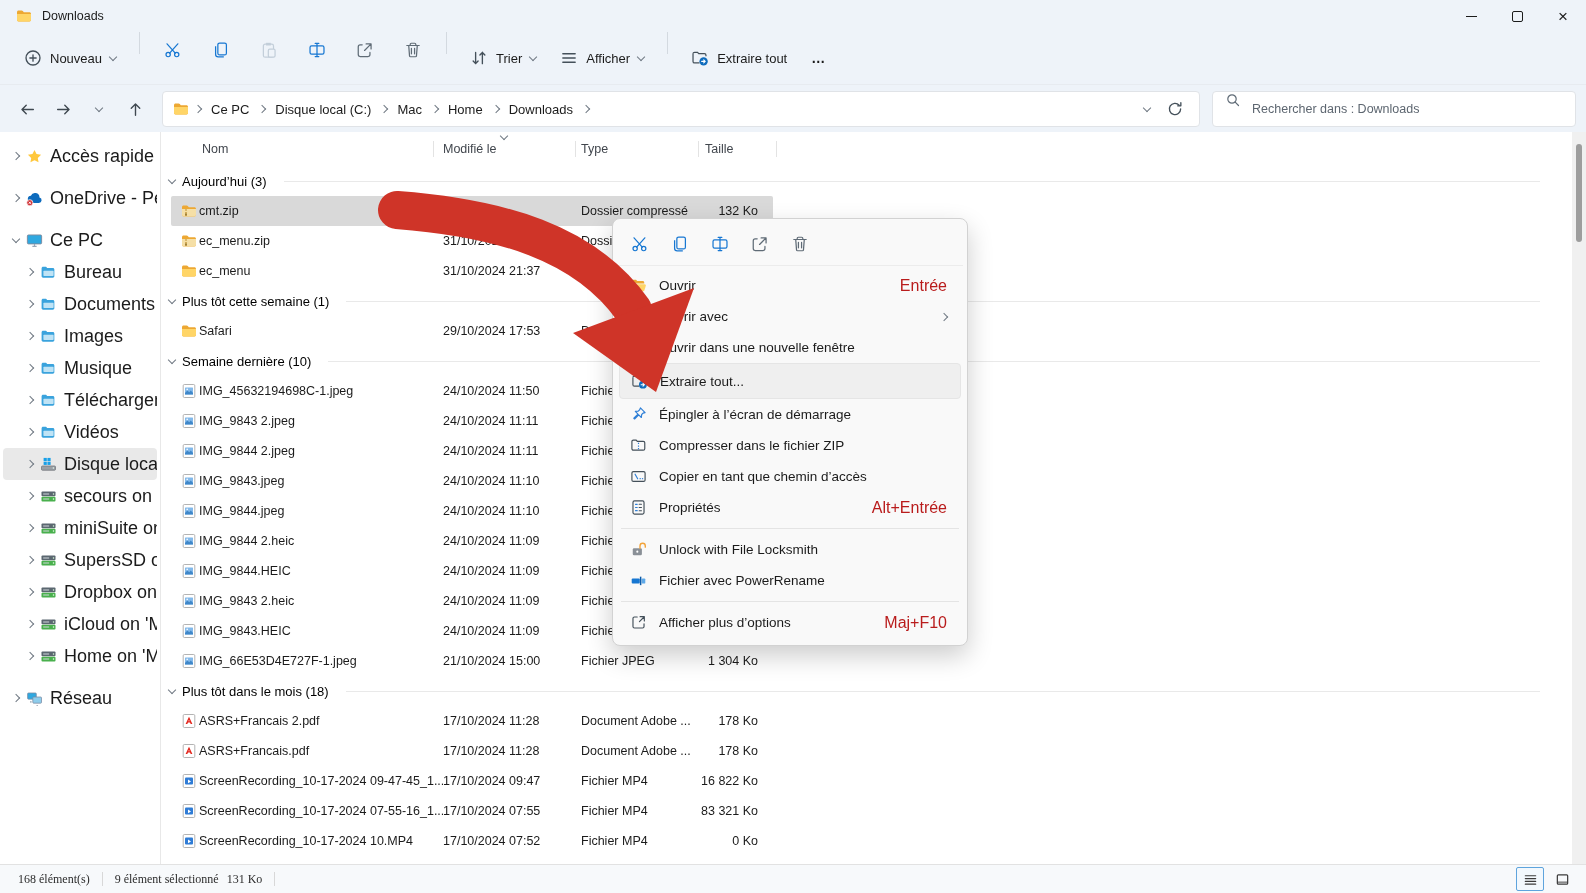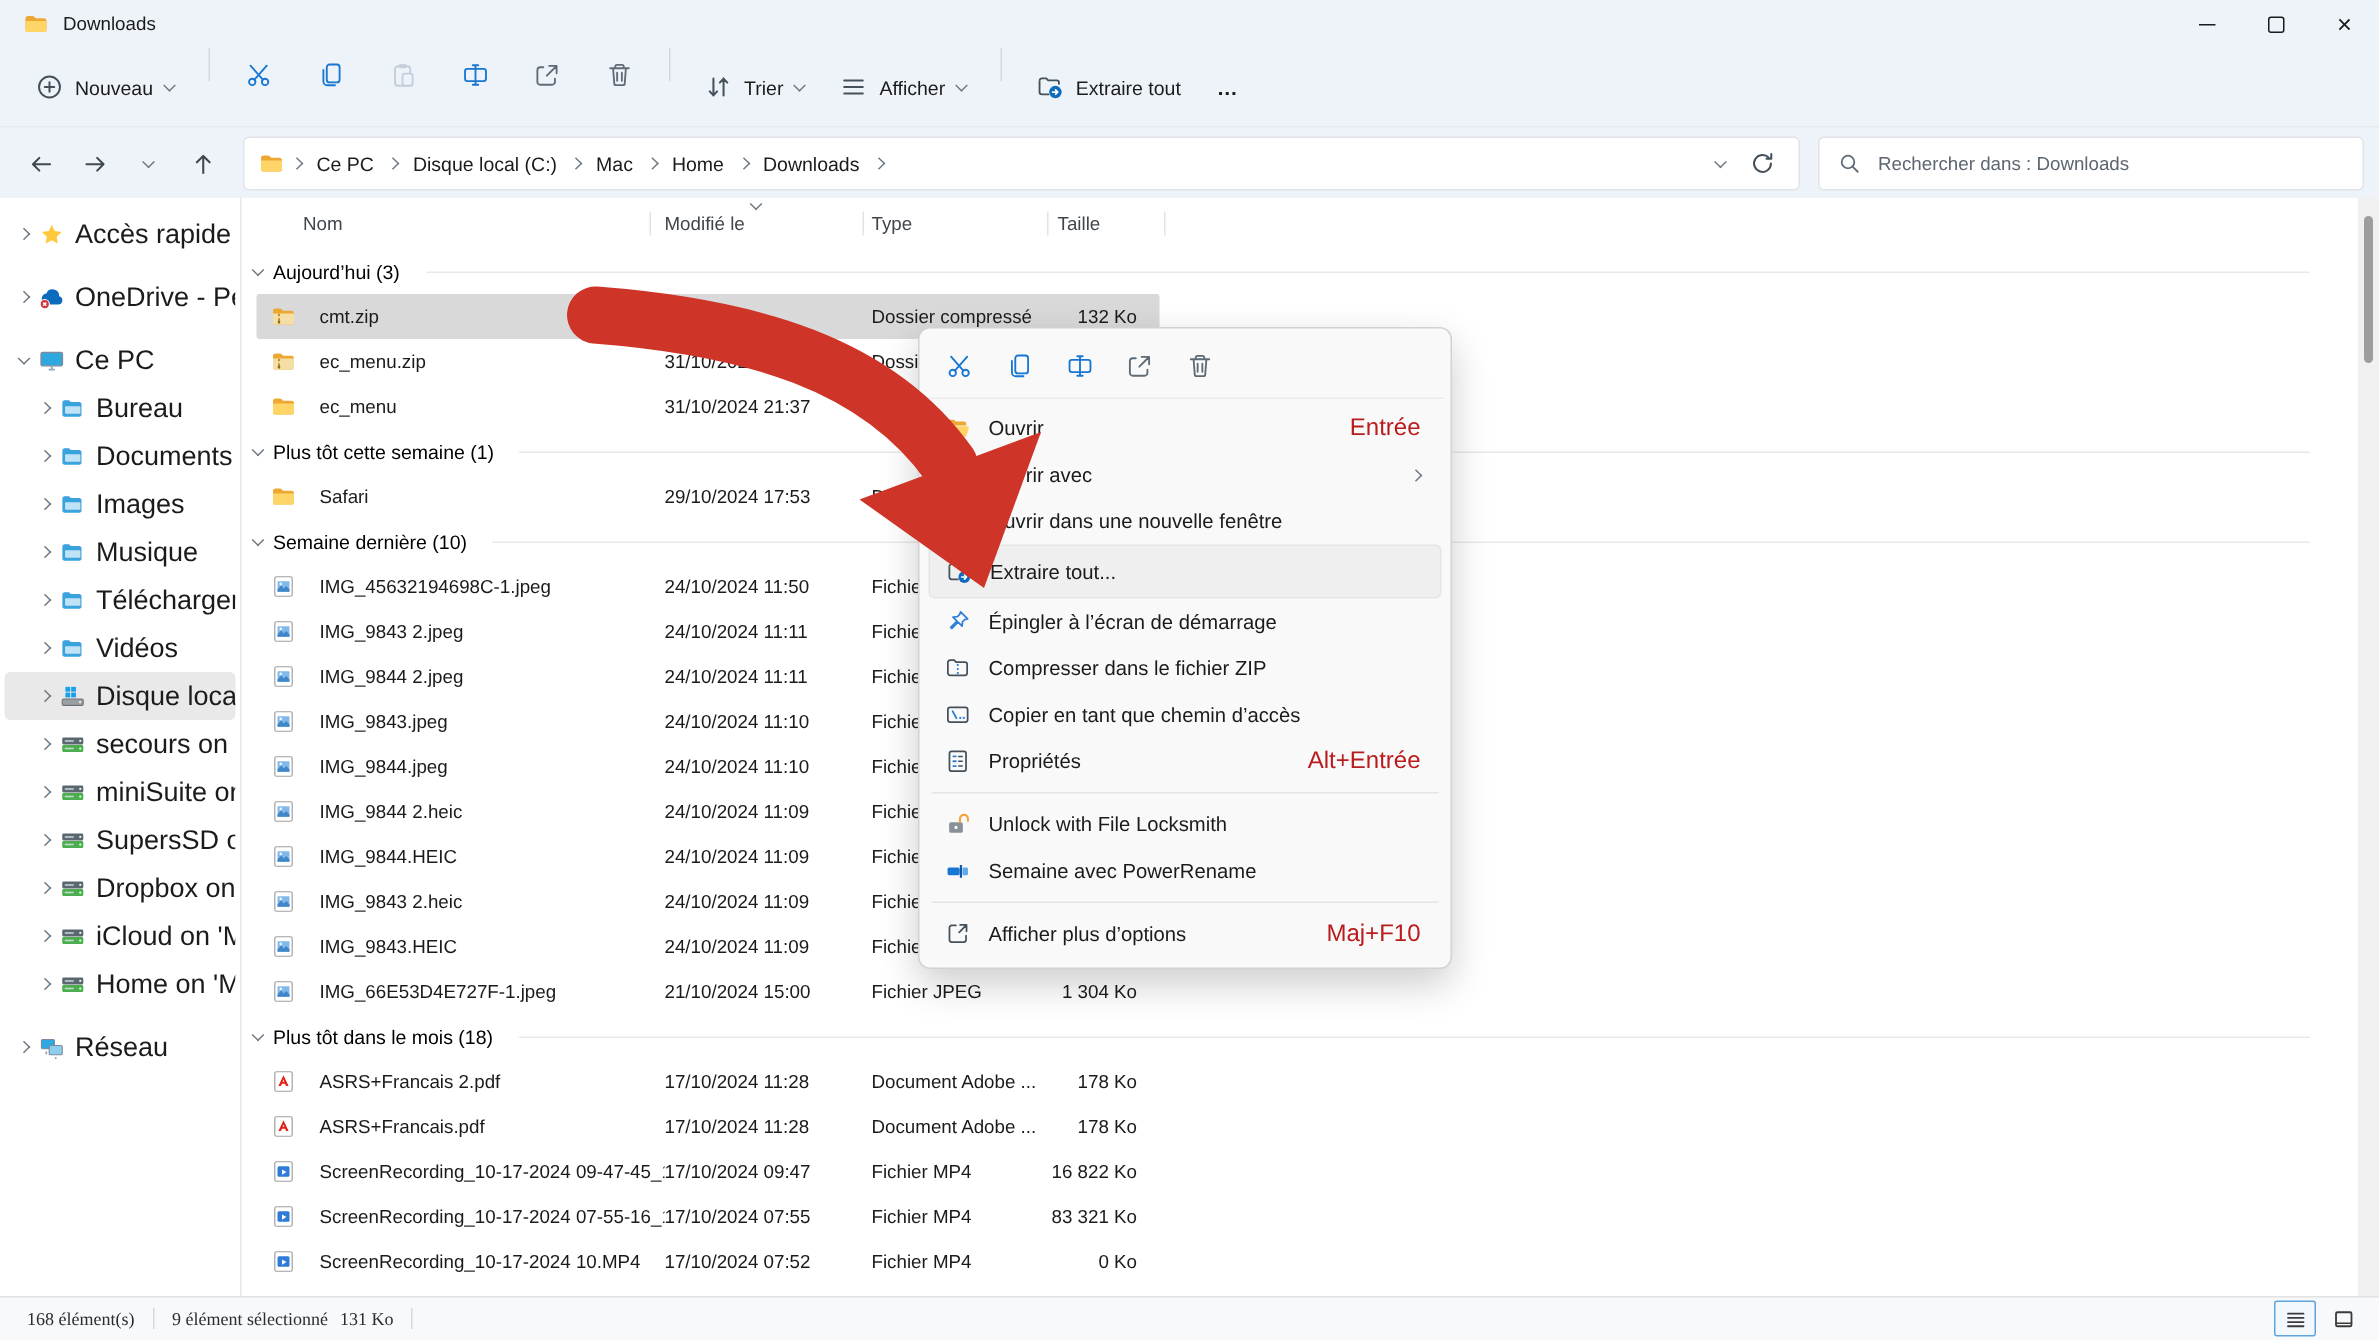--- a/index.html
+++ b/index.html
@@ -32,21 +32,21 @@
 
   
   .addressrow{height:48px;display:flex;align-items:center;padding:0 10px;gap:2px;border-top:1px solid #e7ebf0;border-bottom:1px solid #e2e6ea;}
   .navbtn{width:34px;height:32px;display:flex;align-items:center;justify-content:center;border-radius:5px;}
   .navbtn .ic{width:17px;height:17px;}
   .crumbbox{flex:1;height:34px;background:#fff;border:1px solid #e0e3e7;border-radius:4px;display:flex;align-items:center;padding:0 10px;margin-left:8px;font-size:13px;overflow:hidden;}
   .crumb{padding:3px 4px;border-radius:3px;white-space:nowrap;}
   .crumb-chev{margin:0 6px;}
   .crumb-spacer{flex:1;}
   .crumbbox .tailbtn{width:28px;height:28px;display:flex;align-items:center;justify-content:center;border-radius:4px;}
-  .searchbox{width:338px;height:34px;background:#fff;border:1px solid #e0e3e7;border-radius:4px;display:flex;align-items:center;gap:9px;padding:0 12px;margin-left:10px;}
+  .searchbox{width:338px;height:34px;background:#fff;border:1px solid #e0e3e7;border-radius:4px;display:flex;gap:9px;padding:0 12px;margin-left:10px;}
   .searchbox input{border:none;outline:none;flex:1;font-family:"Liberation Sans",sans-serif;font-size:12.5px;background:transparent;color:#1b1b1b;}
   .searchbox input::placeholder{color:#5d6archar;}
   .searchbox input::placeholder{color:#5d6670;}
 
   
   .main{position:absolute;top:132px;bottom:28px;left:0;right:0;display:flex;background:#fff;}
   .sidebar{width:160px;border-right:1px solid #e8e8e8;padding-top:8px;overflow:hidden;flex:0 0 auto;}
   .sbitem{height:32px;display:flex;align-items:center;gap:7px;font-size:18px;margin:0 3px;padding-left:10px;border-radius:4px;white-space:nowrap;overflow:hidden;}
   .sbitem.child{padding-left:24px;}
   .sbitem.gap{margin-top:10px;}
@@ -62,21 +62,21 @@
   .colsep{position:absolute;top:9px;height:16px;width:1px;background:#e3e3e3;}
   .sortchev{position:absolute;left:330px;top:4px;}
 
   .group-header{height:30px;display:flex;align-items:center;gap:7px;padding-left:8px;}
   .group-label{color:#000000;font-size:13px;white-space:nowrap;}
   .group-chev{border-color:#6b7480;}
   .group-line{flex:1;height:1px;background:#e9e9e9;margin-left:10px;margin-right:46px;}
 
   .frow{height:30px;display:grid;grid-template-columns:262px 138px 117px 75px;align-items:center;margin-left:10px;padding-left:10px;font-size:12.5px;border-radius:2px;width:592px;}
   .frow.selected{background:#d9d9d9;}
-  .fname{display:flex;align-items:center;gap:16px;overflow:hidden;white-space:nowrap;}
+  .fname{display:flex;align-items:center;gap:2px;overflow:hidden;white-space:nowrap;}
   .fname .ic16{width:16px;height:16px;}
   .fdate,.ftype{white-space:nowrap;overflow:hidden;}
   .fsize{text-align:right;padding-right:15px;white-space:nowrap;}
 
   .scrollbar{position:absolute;top:0;bottom:0;right:0;width:14px;background:#f0f0f0;}
   .scroll-thumb{position:absolute;left:4px;top:12px;width:6px;height:98px;background:#9d9d9d;border-radius:3px;}
 
   
   .statusbar{position:absolute;left:0;right:0;bottom:0;height:28px;background:#f7f9fb;border-top:1px solid #e2e2e2;display:flex;align-items:center;padding:0 10px 0 18px;font-size:12px;color:#2c2c2c;font-family:Liberation Serif, serif;}
   .vline{width:1px;height:14px;background:#d8d8d8;margin:0 12px;}
@@ -991,21 +991,21 @@
       <div class="cm-item">
         <span class="cm-ic">
           <span class="ic">
             <svg viewBox="0 0 16 16">
               <rect x="1.6" y="6" width="7.6" height="4.8" rx="1" fill="#1777d2"></rect>
               <rect x="11" y="6" width="3.4" height="4.8" rx=".8" fill="#5fa9e8"></rect>
               <path d="M10 4.4v8" stroke="#0c5aa8" stroke-width="1.4"></path>
             </svg>
           </span>
         </span>
-        <span>Semaine avec PowerRename</span>
+        <span>Fichier avec PowerRename</span>
         <span class="cm-right"></span>
       </div>
       <div class="cm-sep"></div>
       <div class="cm-item">
         <span class="cm-ic">
           <span class="ic">
             <svg viewBox="0 0 16 16" fill="none" stroke="#44505a" stroke-width="1.1" stroke-linecap="round" stroke-linejoin="round">
               <path d="M6.8 2.8H4.2c-.8 0-1.4.6-1.4 1.4v7.6c0 .8.6 1.4 1.4 1.4h7.6c.8 0 1.4-.6 1.4-1.4V9.2"></path>
               <path d="M9.5 2.5h4v4M13.2 2.8L8.9 7.1"></path>
             </svg>

